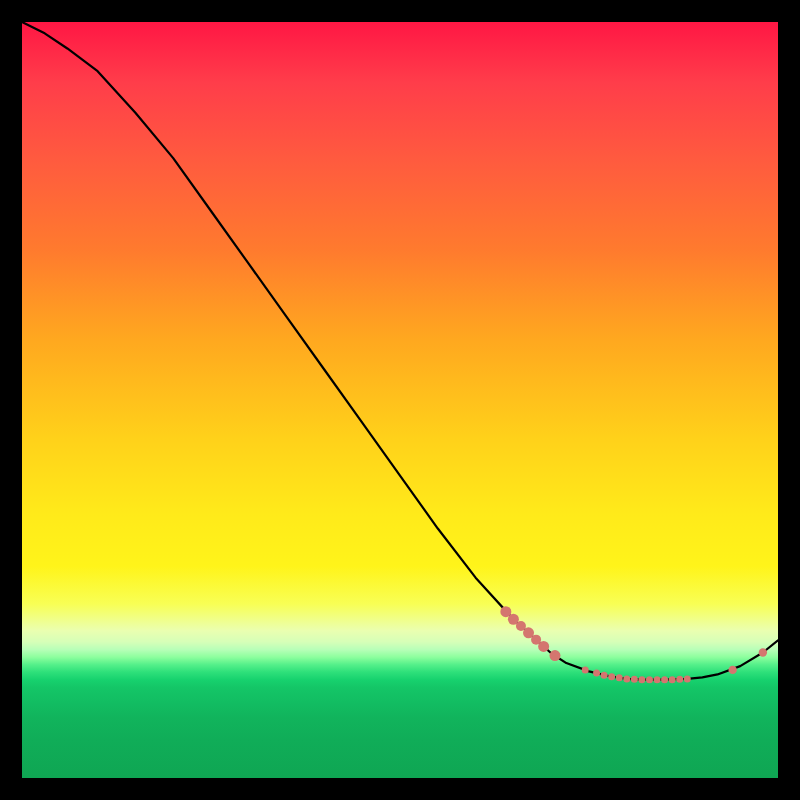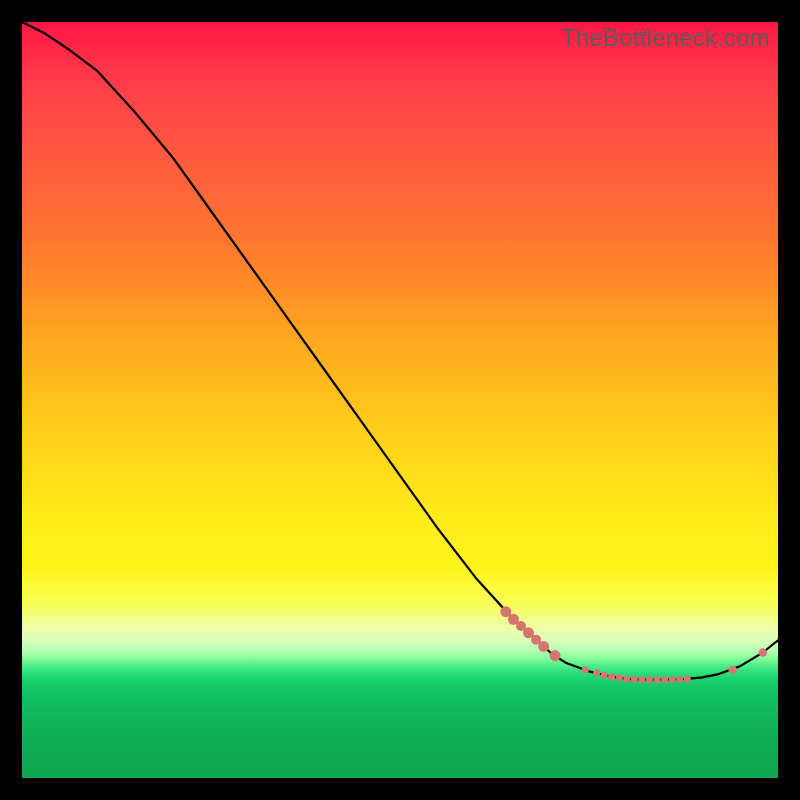--- a/index.html
+++ b/index.html
@@ -76,21 +76,20 @@
   .marker {
     fill: #d4766f;
     stroke: none;
   }
 </style>
 </head>
 <body>
 
 <div class="frame">
   <div class="plot-area">
-    <div class="watermark">TheBottleneck.com</div>
     <svg class="chart-svg" viewBox="0 0 756 756" preserveAspectRatio="none">
       <path id="curve-path" class="curve" d="M0.00 0.00 L22.68 11.34 L45.36 26.46 L75.60 49.14 L113.40 90.72 L151.20 136.08 L189.00 189.00 L226.80 241.92 L264.60 294.84 L302.40 347.76 L340.20 400.68 L378.00 453.60 L415.80 506.52 L453.60 555.66 L491.40 597.24 L529.20 631.26 L544.32 641.09 L567.00 649.40 L589.68 654.70 L604.80 656.96 L619.92 657.72 L642.60 657.72 L665.28 656.96 L680.40 655.45 L695.52 652.43 L718.20 644.11 L740.88 630.50 L756.00 618.41"></path>
       <g id="markers-group">
           <circle cx="483.84" cy="589.68" r="5.50" class="marker" fill="#d4766f"></circle>
           <circle cx="491.40" cy="597.24" r="5.50" class="marker" fill="#d4766f"></circle>
           <circle cx="498.96" cy="604.04" r="5.00" class="marker" fill="#d4766f"></circle>
           <circle cx="506.52" cy="610.85" r="5.50" class="marker" fill="#d4766f"></circle>
           <circle cx="514.08" cy="617.65" r="5.00" class="marker" fill="#d4766f"></circle>
           <circle cx="521.64" cy="624.46" r="5.50" class="marker" fill="#d4766f"></circle>
           <circle cx="532.98" cy="633.53" r="5.50" class="marker" fill="#d4766f"></circle>

